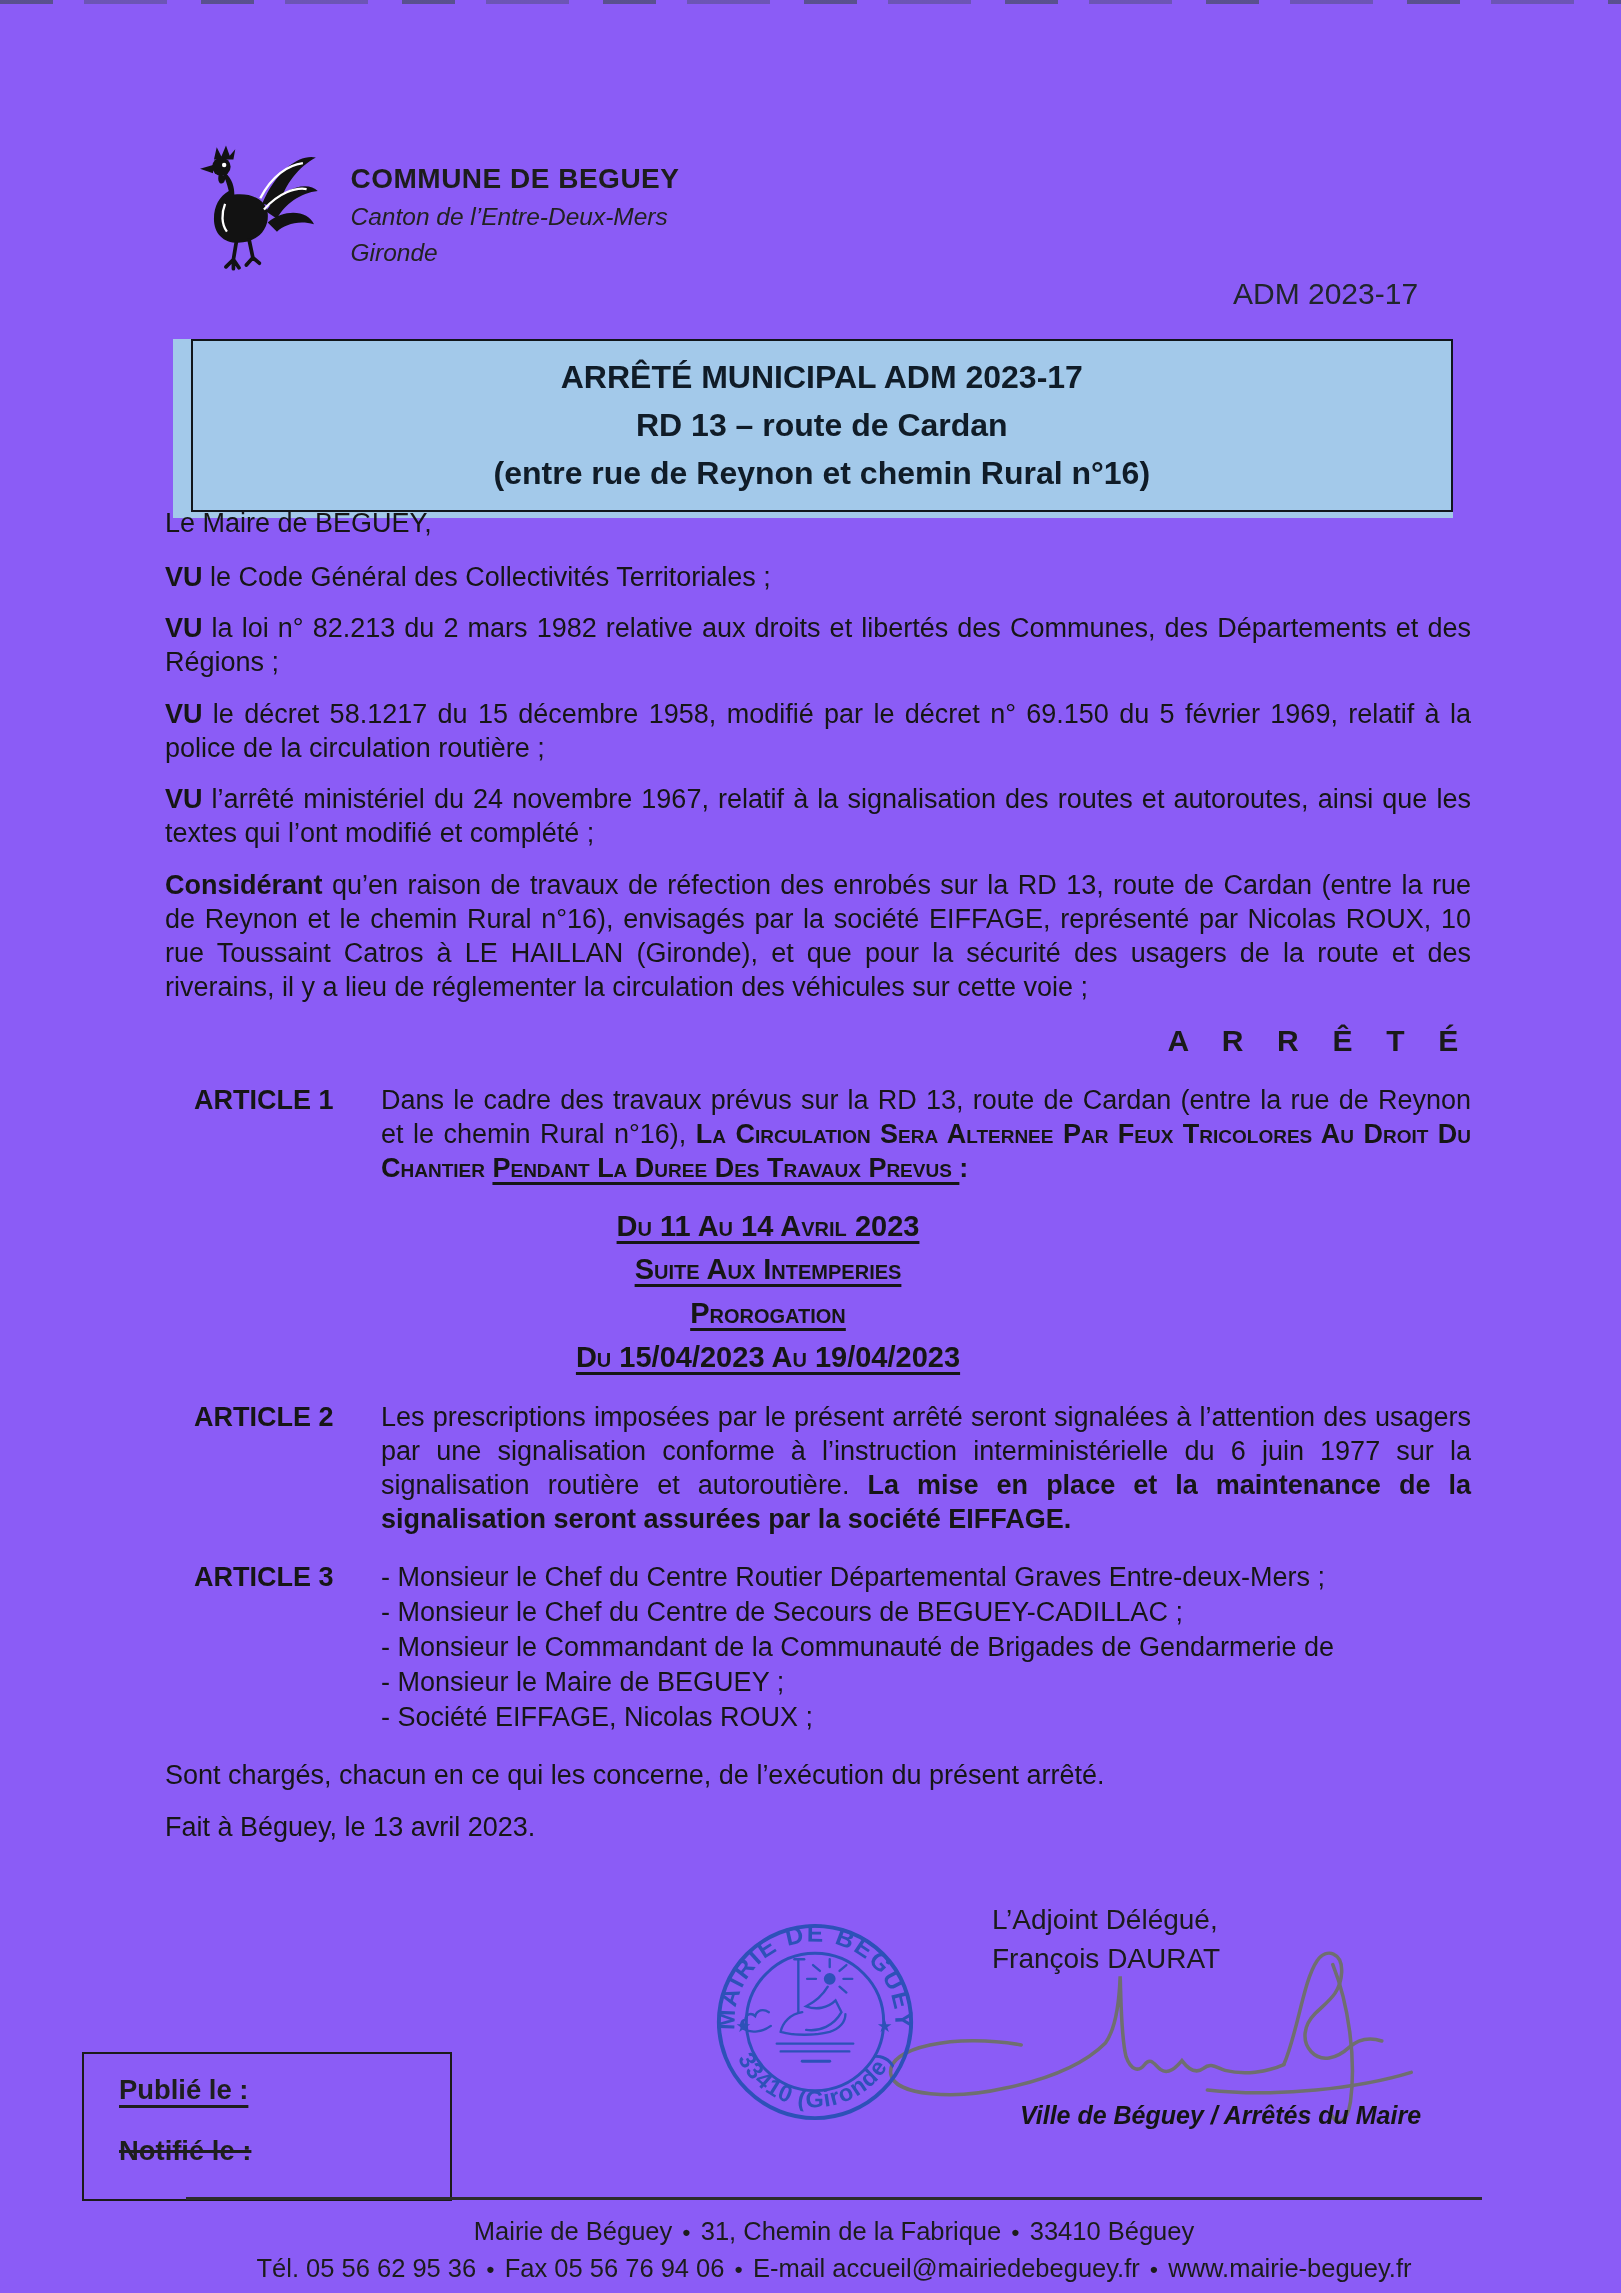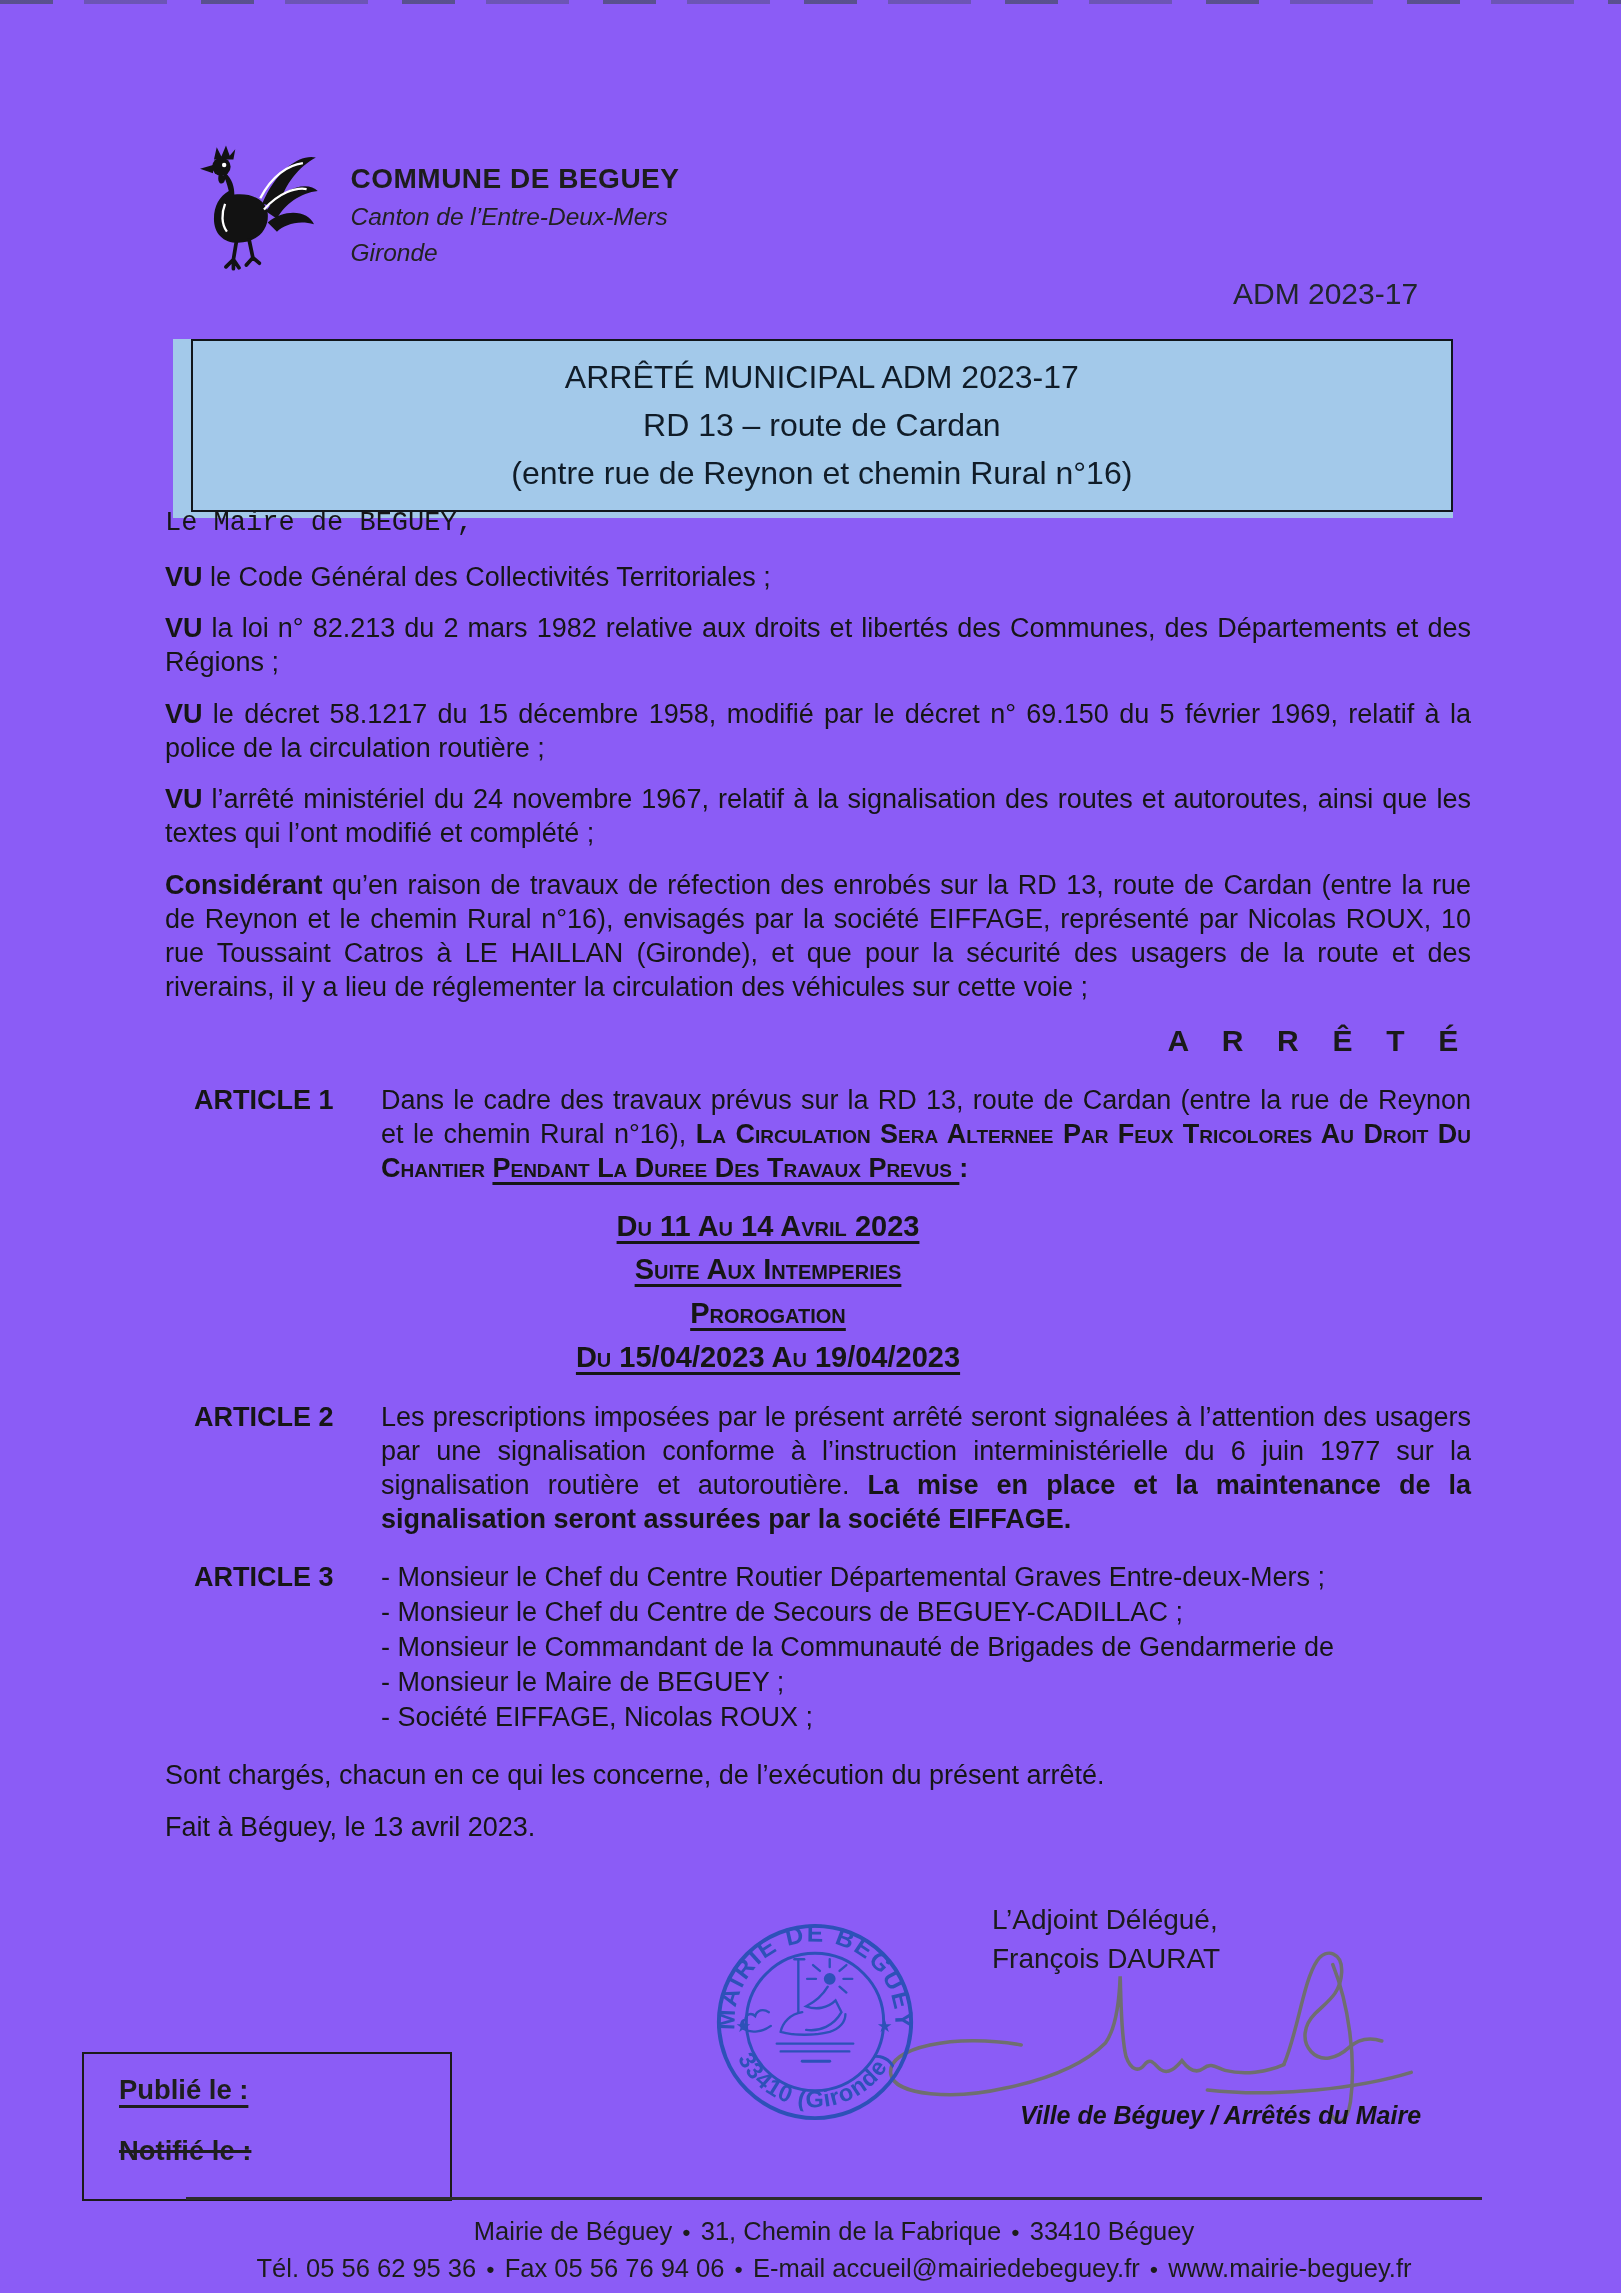--- a/index.html
+++ b/index.html
@@ -21,26 +21,26 @@
   .rooster{width:139px; height:139px; flex:0 0 auto;}
   .lh-text{margin:23.5px 0 0 23.5px;}
   .commune{font-weight:700; font-size:28px; letter-spacing:0.5px; color:#1d1d1d;}
   .canton{font-style:italic; font-size:24.5px; margin-top:8.8px; color:#222;}
   .gironde{font-style:italic; font-size:24.5px; margin-top:7.8px; color:#222;}
   .doc-ref{position:absolute; top:277px; left:1233px; font-size:30px; color:#20262c;}
   
   .title-band{position:absolute; top:339px; left:173px; width:1280px; background:#a3c9ea; padding:0 0 5.9px 17.6px; box-sizing:border-box;}
   .title-inner{
     border:2.9px solid #10151b; background:#a3c9ea; text-align:center;
-    padding:11.8px 7.8px 13.7px; font-weight:400; font-size:32px; line-height:48px; color:#101c28;
+    padding:11.8px 7.8px 13.7px; font-weight:700; font-size:32px; line-height:48px; color:#101c28;
   }
   
   .body{position:absolute; top:506px; left:165px; width:1306px; font-size:27px; line-height:34px;}
   .body p{margin:0 0 17.6px; text-align:justify;}
-  p.opening{margin-bottom:19.6px; text-align:left;font-family:Liberation Mono, monospace;}
+  p.opening{margin-bottom:19.6px; text-align:left;}
   .arrete-heading{margin:19.6px 0 25.5px; text-align:right; font-weight:700; font-size:30px; letter-spacing:12.7px; color:#1a1a1a;}
   .article{display:flex; margin-bottom:23.5px;}
   .alabel{flex:0 0 216px; font-weight:700; padding-left:29px; box-sizing:border-box;}
   .atext{flex:1 1 auto; text-align:justify;}
   .sc{font-variant:small-caps; font-weight:700;}
   .u{text-decoration:underline; text-decoration-thickness:2.5px; text-underline-offset:4.9px;}
   .dates{margin:19.6px 0 25.5px; width:1206px; text-align:center;}
   .dline{margin-bottom:8.8px;}
   .dline .sc{font-size:29px;}
   .a3-item{text-align:left; line-height:35px;}

